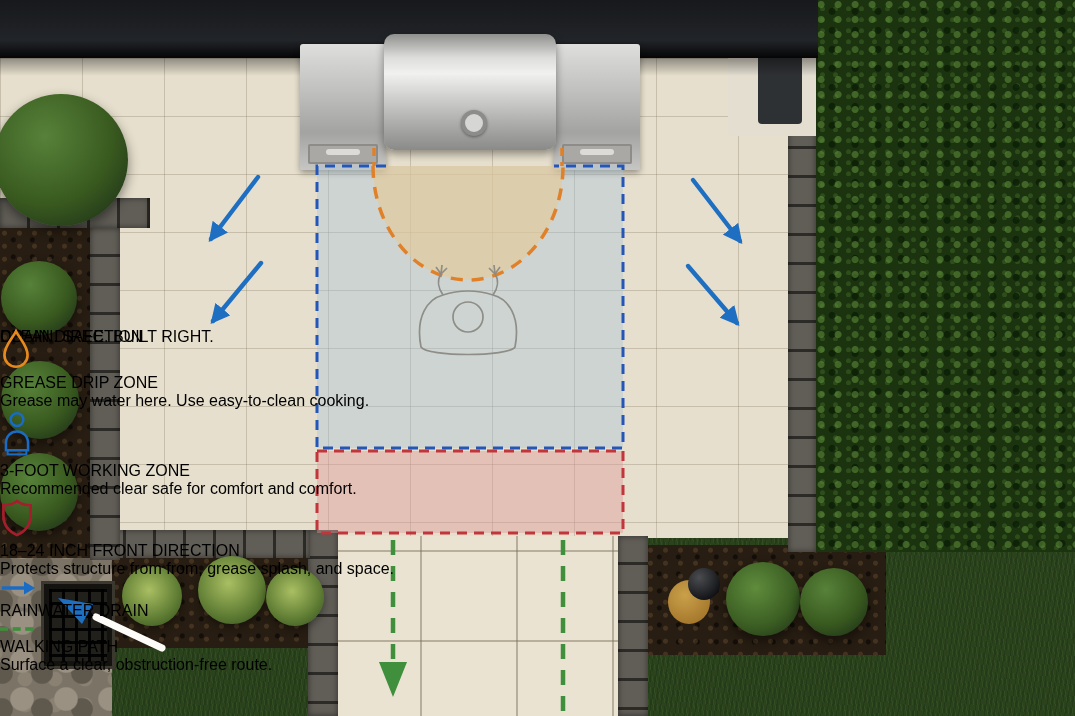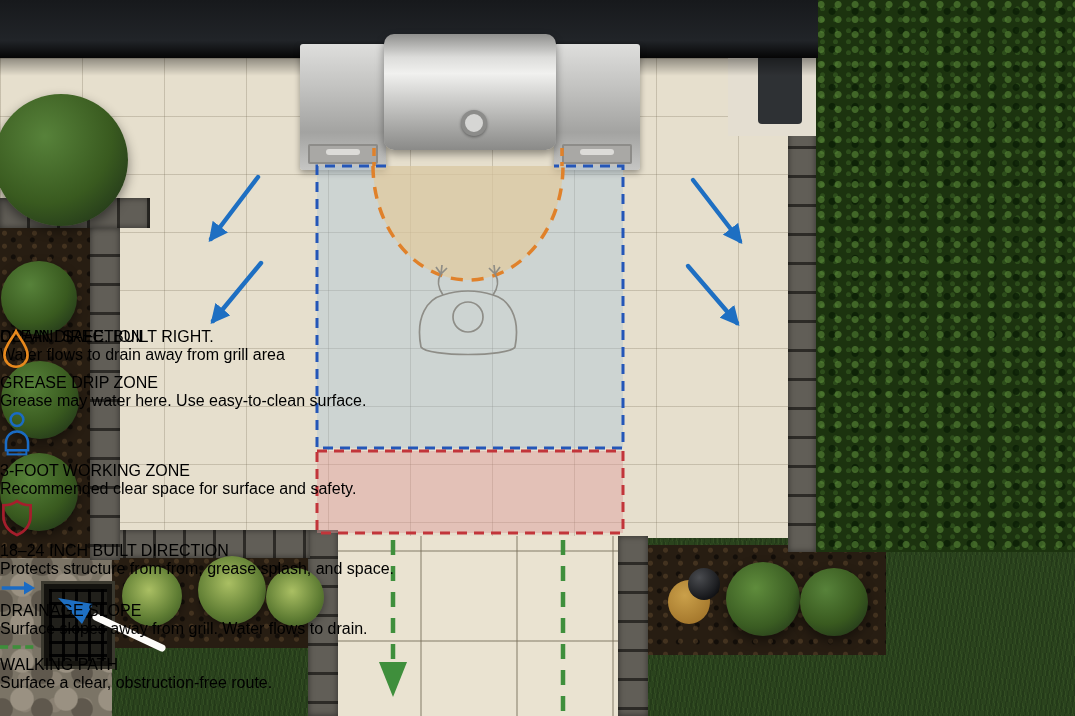--- a/index.html
+++ b/index.html
@@ -270,24 +270,20 @@
     <div class="zb">
       <span>Slopes away</span>
       <span>from grill area</span>
       <span>to prevent</span>
       <span>water pooling</span>
     </div>
   </div>
 
   <div class="abs callout">
     <div class="t">DRAIN DIRECTION</div>
-    <div class="b">
-      <span>Water flows to drain</span>
-      <span>away from grill area</span>
-    </div>
   </div>
 
   <div class="abs banner">
     <div class="banner-sub">CLEAN. SAFE. BUILT RIGHT.</div>
   </div>
 
   <div class="abs legend">
 
     <div class="legend-item">
       <div class="legend-icon">
@@ -295,81 +291,76 @@
           <path d="M18 3 C23 13 31 19 31 30 A13 13 0 0 1 5 30 C5 19 13 13 18 3 Z" fill="none" stroke="#e8891d" stroke-width="3"></path>
         </svg>
       </div>
       <div class="legend-text">
         <div class="legend-title c-orange">
           <span>GREASE DRIP ZONE</span>
         </div>
         <div class="legend-body">
           <span>Grease may water here.</span>
           <span>Use easy-to-clean</span>
-          <span>surface.</span>
+          <span>cooking.</span>
         </div>
       </div>
     </div>
 
     <div class="legend-item">
       <div class="legend-icon">
         <svg width="34" height="48" viewBox="0 0 40 54">
           <circle cx="20" cy="10" r="7.5" fill="none" stroke="#1a6bc4" stroke-width="3"></circle>
           <path d="M7 46 H33 V38 C33 29 27 24 20 24 C13 24 7 29 7 38 Z" fill="none" stroke="#1a6bc4" stroke-width="3"></path>
           <rect x="9" y="46" width="22" height="5" fill="none" stroke="#1a6bc4" stroke-width="2.4"></rect>
         </svg>
       </div>
       <div class="legend-text">
         <div class="legend-title c-blue">
           <span>3-FOOT</span>
           <span>WORKING ZONE</span>
         </div>
         <div class="legend-body">
           <span>Recommended clear</span>
-          <span>space for surface</span>
-          <span>and safety.</span>
+          <span>safe for comfort</span>
+          <span>and comfort.</span>
         </div>
       </div>
     </div>
 
     <div class="legend-item">
       <div class="legend-icon">
         <svg width="34" height="40" viewBox="0 0 40 46">
           <path d="M20 3 C25 7 31 8 36 8 V20 C36 32 29 39 20 43 C11 39 4 32 4 20 V8 C9 8 15 7 20 3 Z" fill="none" stroke="#a51e2c" stroke-width="3.2"></path>
         </svg>
       </div>
       <div class="legend-text">
         <div class="legend-title c-red">
           <span>18–24 INCH</span>
-          <span>BUILT</span>
+          <span>FRONT</span>
           <span>DIRECTION</span>
         </div>
         <div class="legend-body">
           <span>Protects structure</span>
           <span>from from, grease</span>
           <span>splash, and space.</span>
         </div>
       </div>
     </div>
 
     <div class="legend-item">
       <div class="legend-icon">
         <svg width="36" height="20" viewBox="0 0 42 20">
           <line x1="2" y1="10" x2="28" y2="10" stroke="#1a6bc4" stroke-width="4"></line>
           <polygon points="28,2.5 41,10 28,17.5" fill="#1a6bc4"></polygon>
         </svg>
       </div>
       <div class="legend-text">
         <div class="legend-title c-blue">
-          <span>DRAINAGE SLOPE</span>
-        </div>
-        <div class="legend-body">
-          <span>Surface slopes away</span>
-          <span>from grill. Water flows</span>
-          <span>to drain.</span>
+          <span>RAINWATER DRAIN</span>
         </div>
       </div>
     </div>
 
     <div class="legend-item">
       <div class="legend-icon">
         <svg width="36" height="10" viewBox="0 0 40 10">
           <rect x="0" y="3" width="9" height="4" fill="#3e8e3b"></rect>
           <rect x="14" y="3" width="9" height="4" fill="#3e8e3b"></rect>
           <rect x="28" y="3" width="9" height="4" fill="#3e8e3b"></rect>

